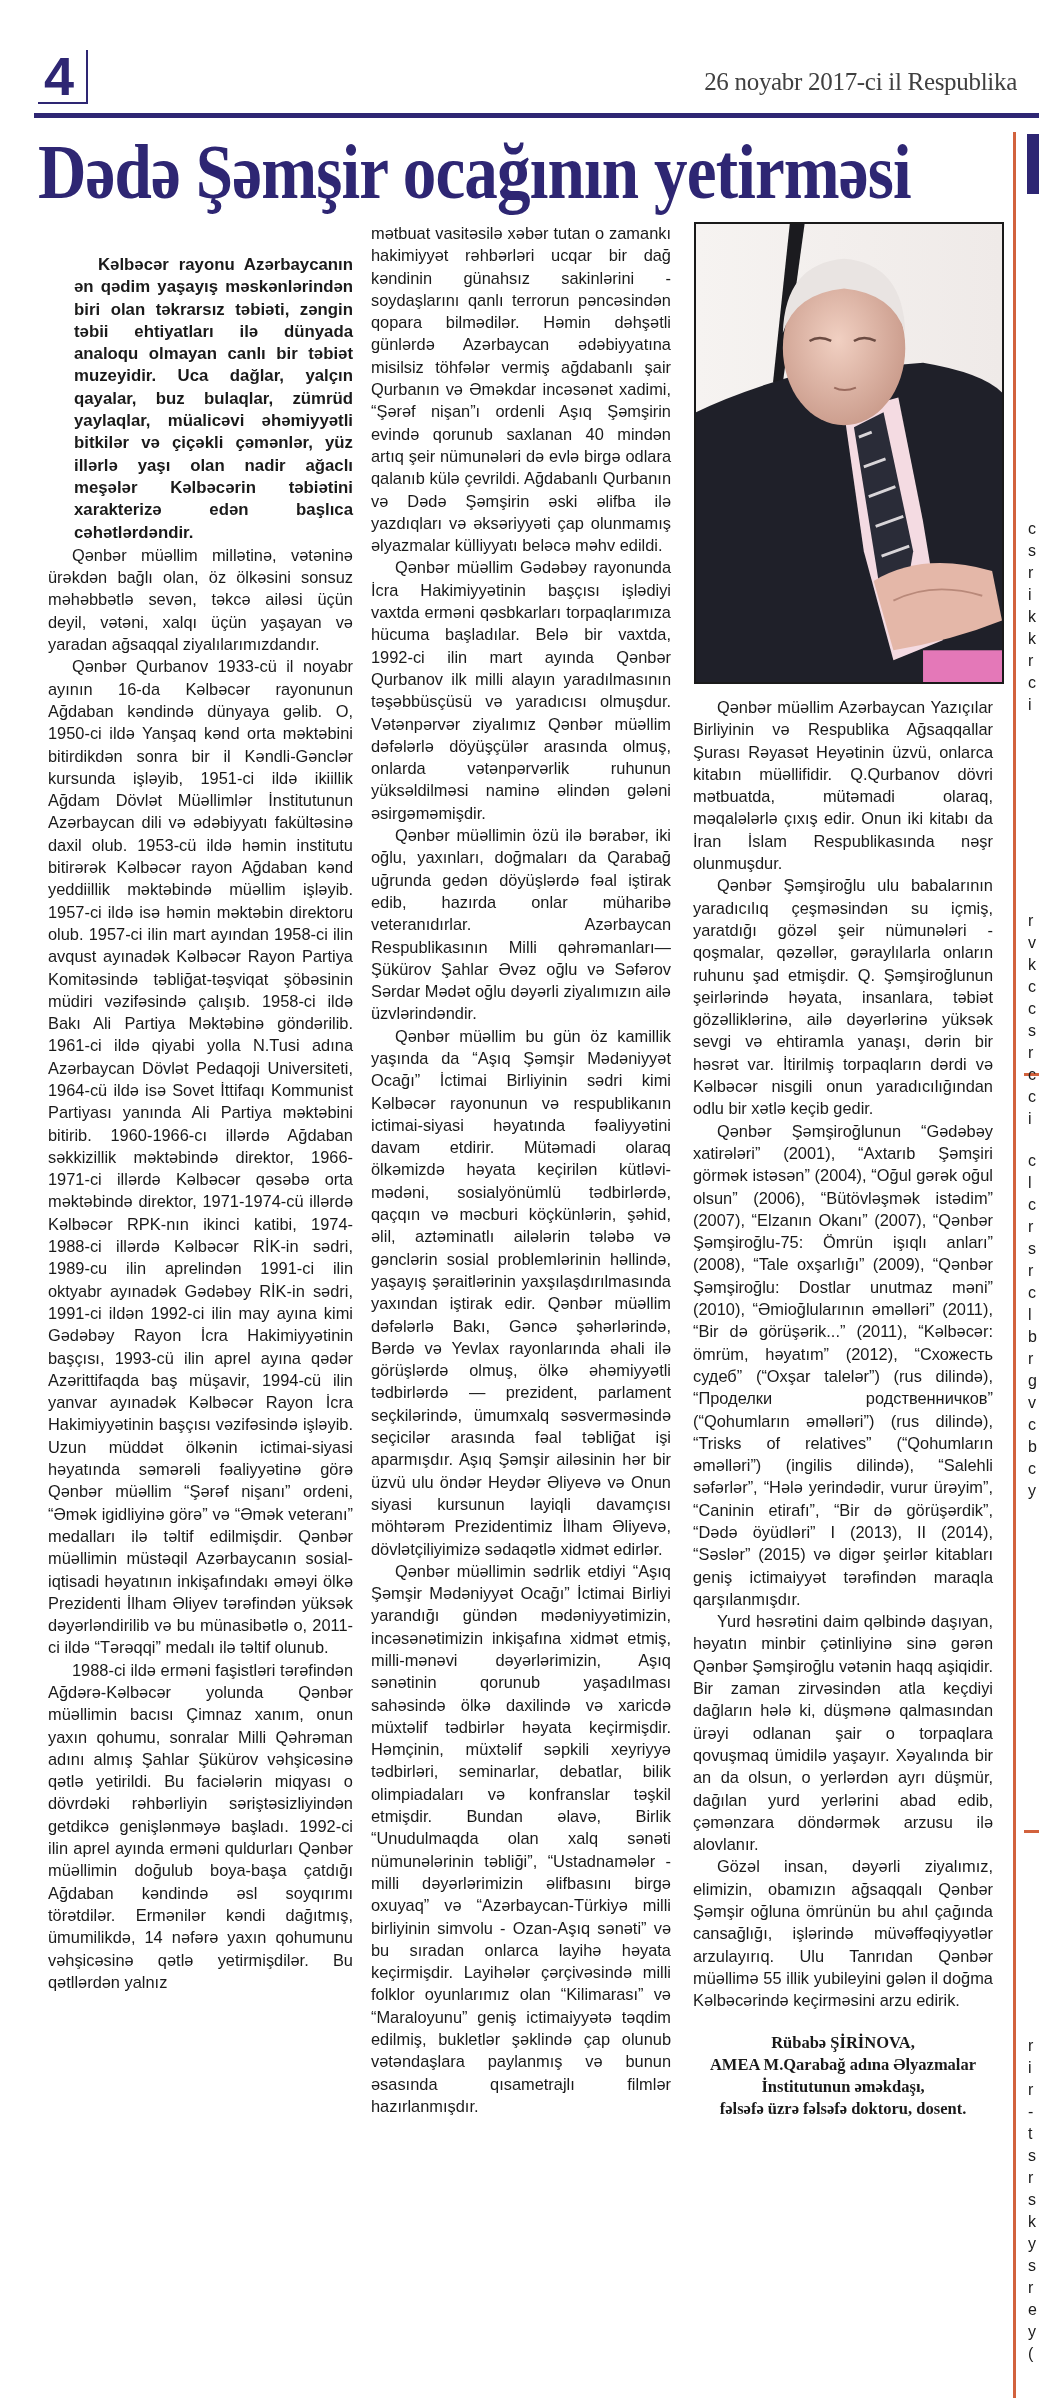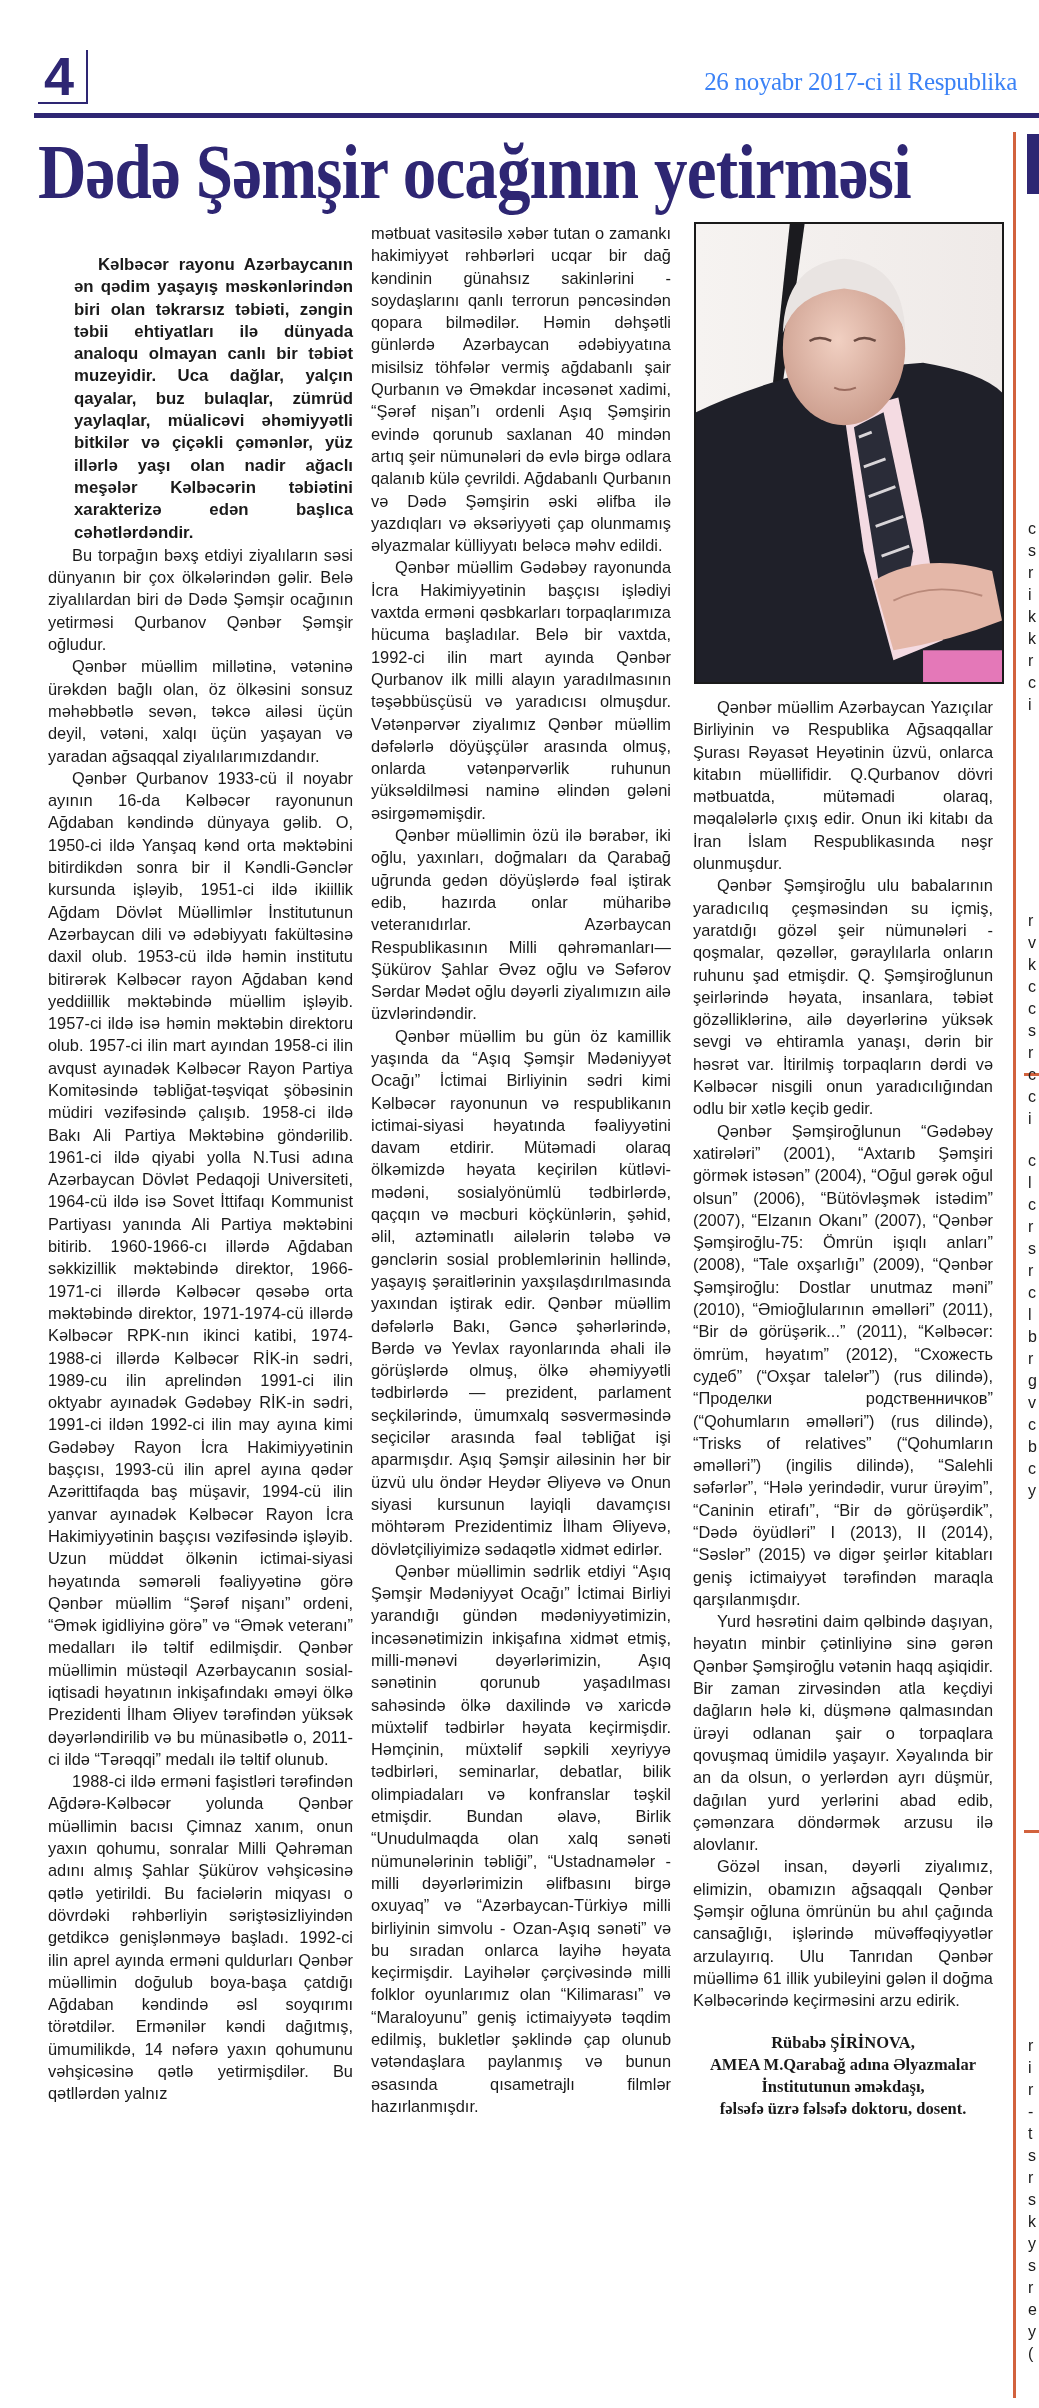--- a/index.html
+++ b/index.html
@@ -10,21 +10,21 @@
     position: absolute; left: 38px; top: 50px; width: 50px; height: 54px;
     border-right: 2px solid #2e2673; border-bottom: 2px solid #2e2673;
   }
   .page-number span {
     position: absolute; left: 6px; top: -4px;
     font-family: "Liberation Sans", sans-serif; font-weight: bold;
     font-size: 54px; color: #2e2673; line-height: 60px;
   }
   .masthead {
     position: absolute; right: 22px; top: 68px;
-    font-family: "Liberation Serif", serif; font-size: 25px; color: #3b82f6;
+    font-family: "Liberation Serif", serif; font-size: 25px; color: #404040;
     letter-spacing: -0.3px;
   }
   .rule-top {
     position: absolute; left: 34px; right: 0; top: 113px; height: 5px; background: #2e2673;
   }
   .headline {
     position: absolute; left: 38px; top: 128px; white-space: nowrap;
     font-family: "Liberation Serif", serif; font-weight: bold;
     font-size: 78px; line-height: 88px; color: #2e2673;
     transform: scaleX(0.86); transform-origin: left top; letter-spacing: -1px;
@@ -76,21 +76,20 @@
 
 <h1 class="headline">Dədə Şəmşir ocağının yetirməsi</h1>
 
 <div class="vline-orange"></div>
 <div class="right-strip-block"></div>
 <div class="right-strip-dash" style="top:1073px"></div>
 <div class="right-strip-dash" style="top:1830px"></div>
 
 <div class="col col1">
   <p class="lead">Kəlbəcər rayonu Azərbaycanın ən qədim yaşayış məskənlərindən biri olan təkrarsız təbiəti, zəngin təbii ehtiyatları ilə dünyada analoqu olmayan canlı bir təbiət muzeyidir. Uca dağlar, yalçın qayalar, buz bulaqlar, zümrüd yaylaqlar, müalicəvi əhəmiyyətli bitkilər və çiçəkli çəmənlər, yüz illərlə yaşı olan nadir ağaclı meşələr Kəlbəcərin təbiətini xarakterizə edən başlıca cəhətlərdəndir.</p>
-  <p>Bu torpağın bəxş etdiyi ziyalıların səsi dünyanın bir çox ölkələrindən gəlir. Belə ziyalılardan biri də Dədə Şəmşir ocağının yetirməsi Qurbanov Qənbər Şəmşir oğludur.</p>
   <p>Qənbər müəllim millətinə, vətəninə ürəkdən bağlı olan, öz ölkəsini sonsuz məhəbbətlə sevən, təkcə ailəsi üçün deyil, vətəni, xalqı üçün yaşayan və yaradan ağsaqqal ziyalılarımızdandır.</p>
   <p>Qənbər Qurbanov 1933-cü il noyabr ayının 16-da Kəlbəcər rayonunun Ağdaban kəndində dünyaya gəlib. O, 1950-ci ildə Yanşaq kənd orta məktəbini bitirdikdən sonra bir il Kəndli-Gənclər kursunda işləyib, 1951-ci ildə ikiillik Ağdam Dövlət Müəllimlər İnstitutunun Azərbaycan dili və ədəbiyyatı fakültəsinə daxil olub. 1953-cü ildə həmin institutu bitirərək Kəlbəcər rayon Ağdaban kənd yeddiillik məktəbində müəllim işləyib. 1957-ci ildə isə həmin məktəbin direktoru olub. 1957-ci ilin mart ayından 1958-ci ilin avqust ayınadək Kəlbəcər Rayon Partiya Komitəsində təbliğat-təşviqat şöbəsinin müdiri vəzifəsində çalışıb. 1958-ci ildə Bakı Ali Partiya Məktəbinə göndərilib. 1961-ci ildə qiyabi yolla N.Tusi adına Azərbaycan Dövlət Pedaqoji Universiteti, 1964-cü ildə isə Sovet İttifaqı Kommunist Partiyası yanında Ali Partiya məktəbini bitirib. 1960-1966-cı illərdə Ağdaban səkkizillik məktəbində direktor, 1966-1971-ci illərdə Kəlbəcər qəsəbə orta məktəbində direktor, 1971-1974-cü illərdə Kəlbəcər RPK-nın ikinci katibi, 1974-1988-ci illərdə Kəlbəcər RİK-in sədri, 1989-cu ilin aprelindən 1991-ci ilin oktyabr ayınadək Gədəbəy RİK-in sədri, 1991-ci ildən 1992-ci ilin may ayına kimi Gədəbəy Rayon İcra Hakimiyyətinin başçısı, 1993-cü ilin aprel ayına qədər Azərittifaqda baş müşavir, 1994-cü ilin yanvar ayınadək Kəlbəcər Rayon İcra Hakimiyyətinin başçısı vəzifəsində işləyib. Uzun müddət ölkənin ictimai-siyasi həyatında səmərəli fəaliyyətinə görə Qənbər müəllim “Şərəf nişanı” ordeni, “Əmək igidliyinə görə” və “Əmək veteranı” medalları ilə təltif edilmişdir. Qənbər müəllimin müstəqil Azərbaycanın sosial-iqtisadi həyatının inkişafındakı əməyi ölkə Prezidenti İlham Əliyev tərəfindən yüksək dəyərləndirilib və bu münasibətlə o, 2011-ci ildə “Tərəqqi” medalı ilə təltif olunub.</p>
   <p>1988-ci ildə erməni faşistləri tərəfindən Ağdərə-Kəlbəcər yolunda Qənbər müəllimin bacısı Çimnaz xanım, onun yaxın qohumu, sonralar Milli Qəhrəman adını almış Şahlar Şükürov vəhşicəsinə qətlə yetirildi. Bu faciələrin miqyası o dövrdəki rəhbərliyin səriştəsizliyindən getdikcə genişlənməyə başladı. 1992-ci ilin aprel ayında erməni quldurları Qənbər müəllimin doğulub boya-başa çatdığı Ağdaban kəndində əsl soyqırımı törətdilər. Ermənilər kəndi dağıtmış, ümumilikdə, 14 nəfərə yaxın qohumunu vəhşicəsinə qətlə yetirmişdilər. Bu qətllərdən yalnız</p>
 </div>
 
 <div class="col col2">
   <p style="text-indent:0">mətbuat vasitəsilə xəbər tutan o zamankı hakimiyyət rəhbərləri ucqar bir dağ kəndinin günahsız sakinlərini - soydaşlarını qanlı terrorun pəncəsindən qopara bilmədilər. Həmin dəhşətli günlərdə Azərbaycan ədəbiyyatına misilsiz töhfələr vermiş ağdabanlı şair Qurbanın və Əməkdar incəsənət xadimi, “Şərəf nişan”ı ordenli Aşıq Şəmşirin evində qorunub saxlanan 40 mindən artıq şeir nümunələri də evlə birgə odlara qalanıb külə çevrildi. Ağdabanlı Qurbanın və Dədə Şəmşirin əski əlifba ilə yazdıqları və əksəriyyəti çap olunmamış əlyazmalar külliyyatı beləcə məhv edildi.</p>
   <p>Qənbər müəllim Gədəbəy rayonunda İcra Hakimiyyətinin başçısı işlədiyi vaxtda erməni qəsbkarları torpaqlarımıza hücuma başladılar. Belə bir vaxtda, 1992-ci ilin mart ayında Qənbər Qurbanov ilk milli alayın yaradılmasının təşəbbüsçüsü və yaradıcısı olmuşdur. Vətənpərvər ziyalımız Qənbər müəllim dəfələrlə döyüşçülər arasında olmuş, onlarda vətənpərvərlik ruhunun yüksəldilməsi naminə əlindən gələni əsirgəməmişdir.</p>
   <p>Qənbər müəllimin özü ilə bərabər, iki oğlu, yaxınları, doğmaları da Qarabağ uğrunda gedən döyüşlərdə fəal iştirak edib, hazırda onlar müharibə veteranıdırlar. Azərbaycan Respublikasının Milli qəhrəmanları— Şükürov Şahlar Əvəz oğlu və Səfərov Sərdar Mədət oğlu dəyərli ziyalımızın ailə üzvlərindəndir.</p>
   <p>Qənbər müəllim bu gün öz kamillik yaşında da “Aşıq Şəmşir Mədəniyyət Ocağı” İctimai Birliyinin sədri kimi Kəlbəcər rayonunun və respublikanın ictimai-siyasi həyatında fəaliyyətini davam etdirir. Mütəmadi olaraq ölkəmizdə həyata keçirilən kütləvi-mədəni, sosialyönümlü tədbirlərdə, qaçqın və məcburi köçkünlərin, şəhid, əlil, aztəminatlı ailələrin tələbə və gənclərin sosial problemlərinin həllində, yaşayış şəraitlərinin yaxşılaşdırılmasında yaxından iştirak edir. Qənbər müəllim dəfələrlə Bakı, Gəncə şəhərlərində, Bərdə və Yevlax rayonlarında əhali ilə görüşlərdə olmuş, ölkə əhəmiyyətli tədbirlərdə — prezident, parlament seçkilərində, ümumxalq səsverməsində seçicilər arasında fəal təbliğat işi aparmışdır. Aşıq Şəmşir ailəsinin hər bir üzvü ulu öndər Heydər Əliyevə və Onun siyasi kursunun layiqli davamçısı möhtərəm Prezidentimiz İlham Əliyevə, dövlətçiliyimizə sədaqətlə xidmət edirlər.</p>
@@ -123,21 +122,21 @@
     <path d="M200 380 Q240 360 290 375" stroke="#b9897a" stroke-width="2" fill="none"></path>
     <rect x="230" y="430" width="80" height="32" fill="#e478b8"></rect>
   </svg>
 </div>
 
 <div class="col col3">
   <p>Qənbər müəllim Azərbaycan Yazıçılar Birliyinin və Respublika Ağsaqqallar Şurası Rəyasət Heyətinin üzvü, onlarca kitabın müəllifidir. Q.Qurbanov dövri mətbuatda, mütəmadi olaraq, məqalələrlə çıxış edir. Onun iki kitabı da İran İslam Respublikasında nəşr olunmuşdur.</p>
   <p>Qənbər Şəmşiroğlu ulu babalarının yaradıcılıq çeşməsindən su içmiş, yaratdığı gözəl şeir nümunələri - qoşmalar, qəzəllər, gəraylılarla onların ruhunu şad etmişdir. Q. Şəmşiroğlunun şeirlərində həyata, insanlara, təbiət gözəlliklərinə, ailə dəyərlərinə yüksək sevgi və ehtiramla yanaşı, dərin bir həsrət var. İtirilmiş torpaqların dərdi və Kəlbəcər nisgili onun yaradıcılığından odlu bir xətlə keçib gedir.</p>
   <p>Qənbər Şəmşiroğlunun “Gədəbəy xatirələri” (2001), “Axtarıb Şəmşiri görmək istəsən” (2004), “Oğul gərək oğul olsun” (2006), “Bütövləşmək istədim” (2007), “Elzanın Okanı” (2007), “Qənbər Şəmşiroğlu-75: Ömrün işıqlı anları” (2008), “Tale oxşarlığı” (2009), “Qənbər Şəmşiroğlu: Dostlar unutmaz məni” (2010), “Əmioğlularının əməlləri” (2011), “Bir də görüşərik...” (2011), “Kəlbəcər: ömrüm, həyatım” (2012), “Схожесть судеб” (“Oxşar talelər”) (rus dilində), “Проделки родственничков” (“Qohumların əməlləri”) (rus dilində), “Trisks of relatives” (“Qohumların əməlləri”) (ingilis dilində), “Salehli səfərlər”, “Hələ yerindədir, vurur ürəyim”, “Caninin etirafı”, “Bir də görüşərdik”, “Dədə öyüdləri” I (2013), II (2014), “Səslər” (2015) və digər şeirlər kitabları geniş ictimaiyyət tərəfindən maraqla qarşılanmışdır.</p>
   <p>Yurd həsrətini daim qəlbində daşıyan, həyatın minbir çətinliyinə sinə gərən Qənbər Şəmşiroğlu vətənin haqq aşiqidir. Bir zaman zirvəsindən atla keçdiyi dağların hələ ki, düşmənə qalmasından ürəyi odlanan şair o torpaqlara qovuşmaq ümidilə yaşayır. Xəyalında bir an da olsun, o yerlərdən ayrı düşmür, dağılan yurd yerlərini abad edib, çəmənzara döndərmək arzusu ilə alovlanır.</p>
-  <p>Gözəl insan, dəyərli ziyalımız, elimizin, obamızın ağsaqqalı Qənbər Şəmşir oğluna ömrünün bu ahıl çağında cansağlığı, işlərində müvəffəqiyyətlər arzulayırıq. Ulu Tanrıdan Qənbər müəllimə 61 illik yubileyini gələn il doğma Kəlbəcərində keçirməsini arzu edirik.</p>
+  <p>Gözəl insan, dəyərli ziyalımız, elimizin, obamızın ağsaqqalı Qənbər Şəmşir oğluna ömrünün bu ahıl çağında cansağlığı, işlərində müvəffəqiyyətlər arzulayırıq. Ulu Tanrıdan Qənbər müəllimə 55 illik yubileyini gələn il doğma Kəlbəcərində keçirməsini arzu edirik.</p>
   <div class="signature">
     <div>Rübabə ŞİRİNOVA,</div>
     <div>AMEA M.Qarabağ adına Əlyazmalar</div>
     <div>İnstitutunun əməkdaşı,</div>
     <div>fəlsəfə üzrə fəlsəfə doktoru, dosent.</div>
   </div>
 </div>
 
 <div class="strip-text" style="top:518px">
   <div>c</div>

